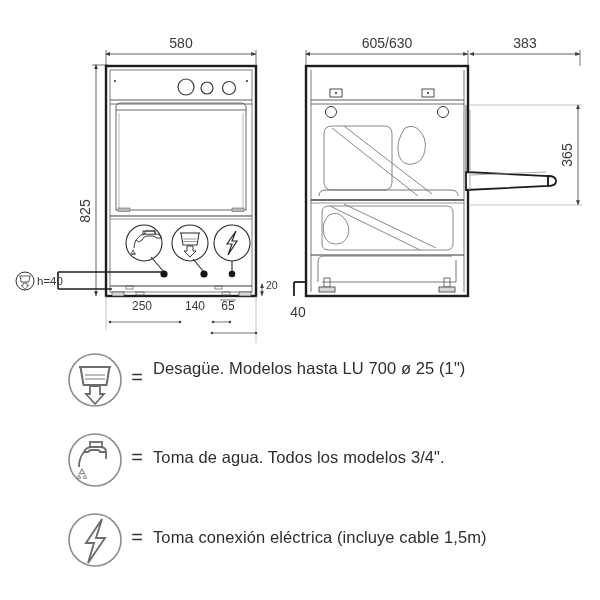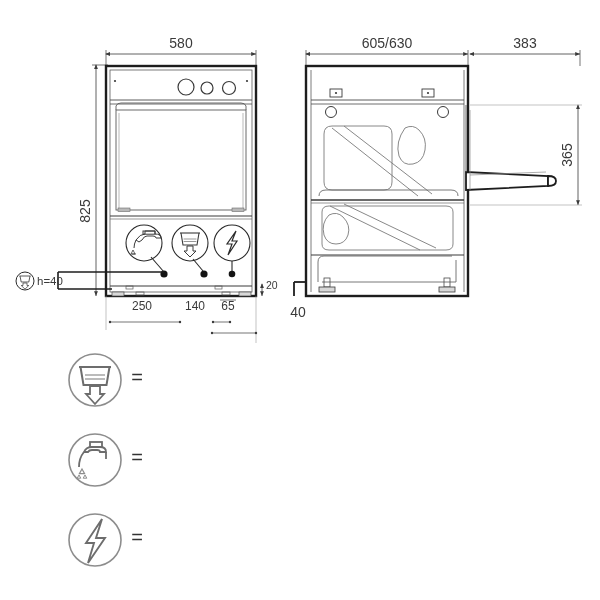--- a/index.html
+++ b/index.html
@@ -222,43 +222,50 @@
           <circle cx="32" cy="32" r="26" fill="none" stroke="#8d8d8d" stroke-width="1.6"></circle>
           <line x1="16" y1="19" x2="48" y2="19" stroke="#6d6d6d" stroke-width="2"></line>
           <path d="M17.5,19 L20.5,37 L43.5,37 L46.5,19" fill="none" stroke="#6d6d6d" stroke-width="2"></path>
           <line x1="22" y1="27" x2="42" y2="27" stroke="#8d8d8d" stroke-width="1.2"></line>
           <line x1="22" y1="31" x2="42" y2="31" stroke="#8d8d8d" stroke-width="1.2"></line>
           <path d="M27,38 L37,38 L37,46 L41,46 L32,56 L23,46 L27,46 Z" fill="none" stroke="#6d6d6d" stroke-width="1.8"></path>
         </svg>
       </div>
       <div class="legeq">=</div>
       <div class="legtxt">
+        <div>Desagüe. Modelos hasta LU 700 ø 25 (1")</div>
       </div>
     </div>
 
     <div class="legrow r2">
       <div class="legicon">
         <svg width="64" height="64" viewBox="0 0 64 64">
           <circle cx="32" cy="32" r="26" fill="none" stroke="#8d8d8d" stroke-width="1.6"></circle>
           <rect x="27" y="14" width="12" height="5" fill="none" stroke="#6d6d6d" stroke-width="1.8"></rect>
           <path d="M21,24 q2,-5 8,-5 l8,0 q6,0 6,5 l-6,0 q0,-2 -3,-2 l-5,0 q-3,0 -4,2 z" fill="none" stroke="#6d6d6d" stroke-width="1.8"></path>
           <line x1="43" y1="24" x2="43" y2="31" stroke="#6d6d6d" stroke-width="1.8"></line>
           <path d="M21,24 q-5,6 -5,15" fill="none" stroke="#6d6d6d" stroke-width="1.8"></path>
           <path d="M19,41 l2.6,4.6 l-5.2,0 z" fill="none" stroke="#8d8d8d" stroke-width="1.2"></path>
           <path d="M16,47 l1.8,3.2 l-3.6,0 z" fill="none" stroke="#8d8d8d" stroke-width="1"></path>
           <path d="M22,47 l1.8,3.2 l-3.6,0 z" fill="none" stroke="#8d8d8d" stroke-width="1"></path>
         </svg>
       </div>
       <div class="legeq">=</div>
+      <div class="legtxt">
+        <div>Toma de agua. Todos los modelos 3/4".</div>
+      </div>
     </div>
 
     <div class="legrow r3">
       <div class="legicon">
         <svg width="64" height="64" viewBox="0 0 64 64">
           <circle cx="32" cy="32" r="26" fill="none" stroke="#8d8d8d" stroke-width="1.6"></circle>
           <path d="M39,11 L23,35 L31,35 L25,55 L42,30 L33,30 Z" fill="none" stroke="#6d6d6d" stroke-width="1.9"></path>
         </svg>
       </div>
       <div class="legeq">=</div>
+      <div class="legtxt">
+        <div>Toma conexión eléctrica (incluye cable 1,5m)</div>
+      </div>
     </div>
 
   </div>
 </div>
 
 </body></html>

